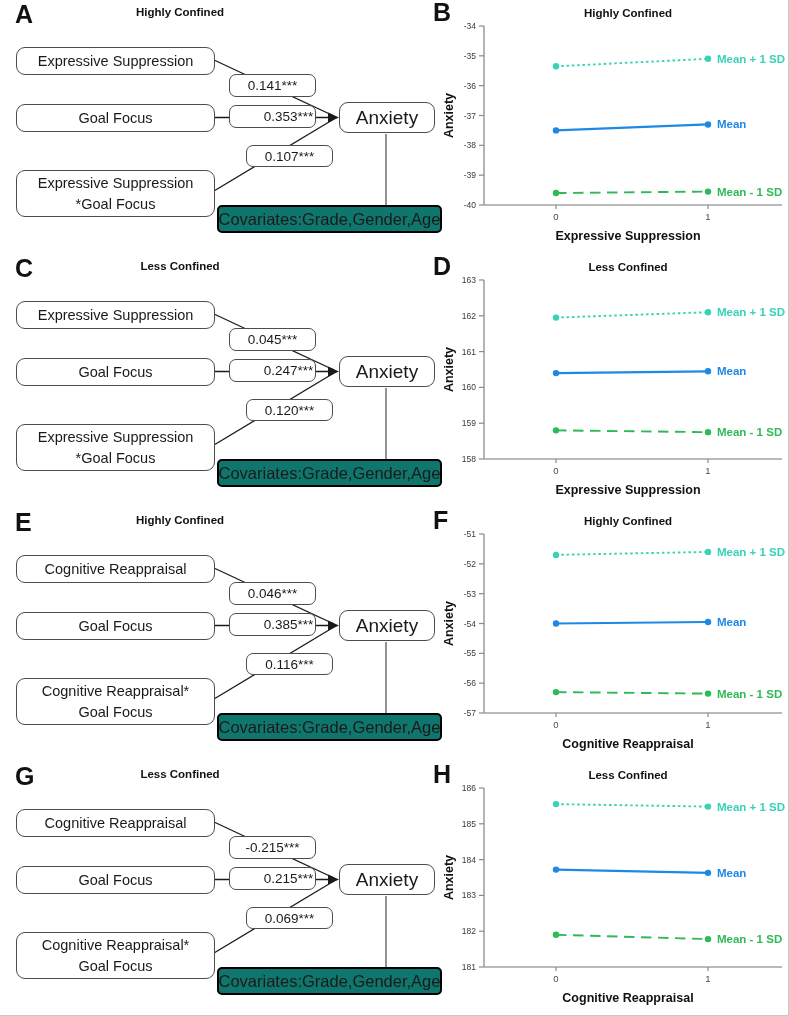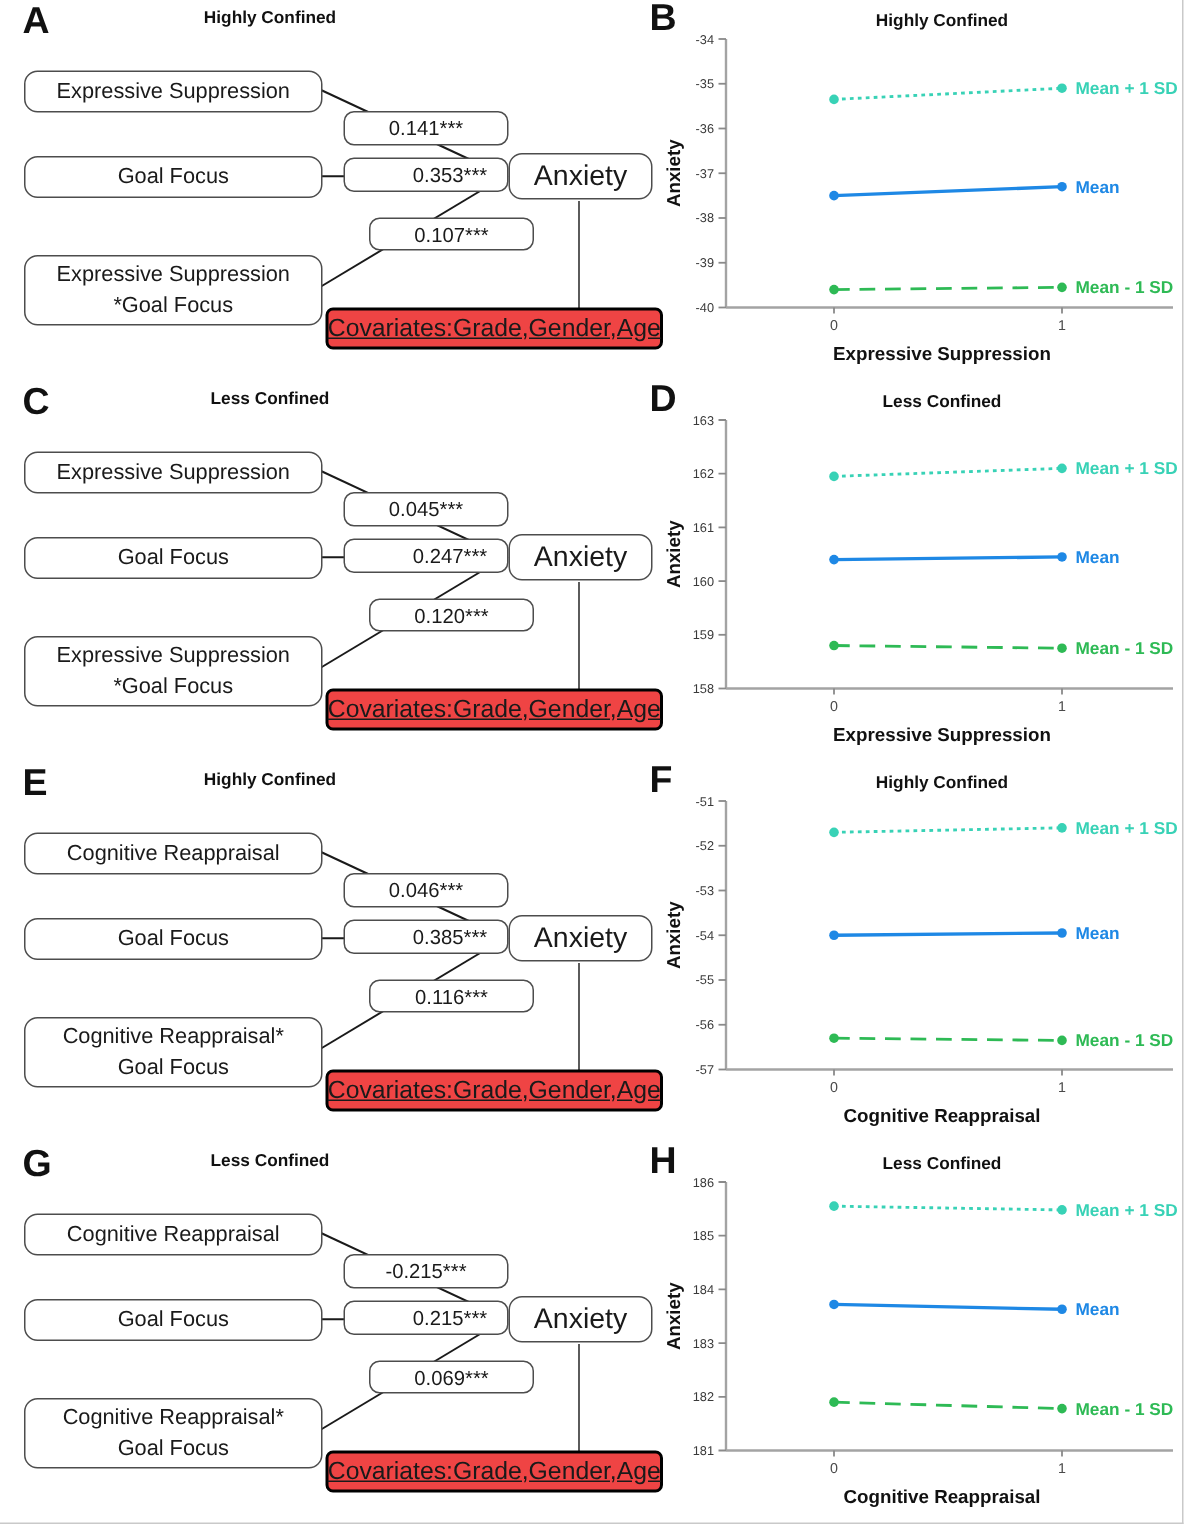--- a/index.html
+++ b/index.html
@@ -28,39 +28,39 @@
   .dbox {
     position:absolute; left:16px; width:199px;
     background:#fff; border:1.4px solid #4d4d4d; border-radius:9px;
     display:flex; align-items:center; justify-content:center;
     font-size:14.5px; text-align:center; z-index:2;
   }
   .box1 { top:47px;  height:28px; }
   .box2 { top:104px; height:28px; }
   .box3 { top:170px; height:47px; flex-direction:column; line-height:1.42; }
   .cbox {
-    position:absolute; width:110px; background:#fff;
+    position:absolute; width:87px; background:#fff;
     border:1.4px solid #4d4d4d; border-radius:7px;
     display:flex; align-items:center; justify-content:center;
     font-size:13.5px; z-index:2;
   }
   .coef1 { left:229px; top:74px;  height:23px; }
   .coef2 { left:229px; top:105px; height:23px;padding-left:32px; }
   .coef3 { left:231px; top:145px; height:22px;margin-left:15px; }
   .obox {
     position:absolute; left:339px; top:102px; width:96px; height:31px;
     background:#fff; border:1.4px solid #4d4d4d; border-radius:9px;
     display:flex; align-items:center; justify-content:center;
     font-size:19px; z-index:2;
   }
   .covbox {
     position:absolute; left:217px; top:205px; width:225px; height:28px;
-    background:#ef4444; border:2.4px solid #000; border-radius:5px;
+    background:#0f766e; border:2.4px solid #000; border-radius:5px;
     display:flex; align-items:center; justify-content:center;
-    font-size:16.5px; white-space:nowrap; z-index:2;text-decoration:underline;
+    font-size:16.5px; white-space:nowrap; z-index:2;
   }
 </style>
 </head>
 <body>
 
 <div class="row">
   <div class="diagram">
       <svg class="connectors" width="440" height="254" viewBox="0 0 440 254">
         <line x1="214" y1="60" x2="334" y2="116" stroke="#1a1a1a" stroke-width="1.3"></line>
         <line x1="214" y1="117.5" x2="334" y2="117.5" stroke="#1a1a1a" stroke-width="1.3"></line>

